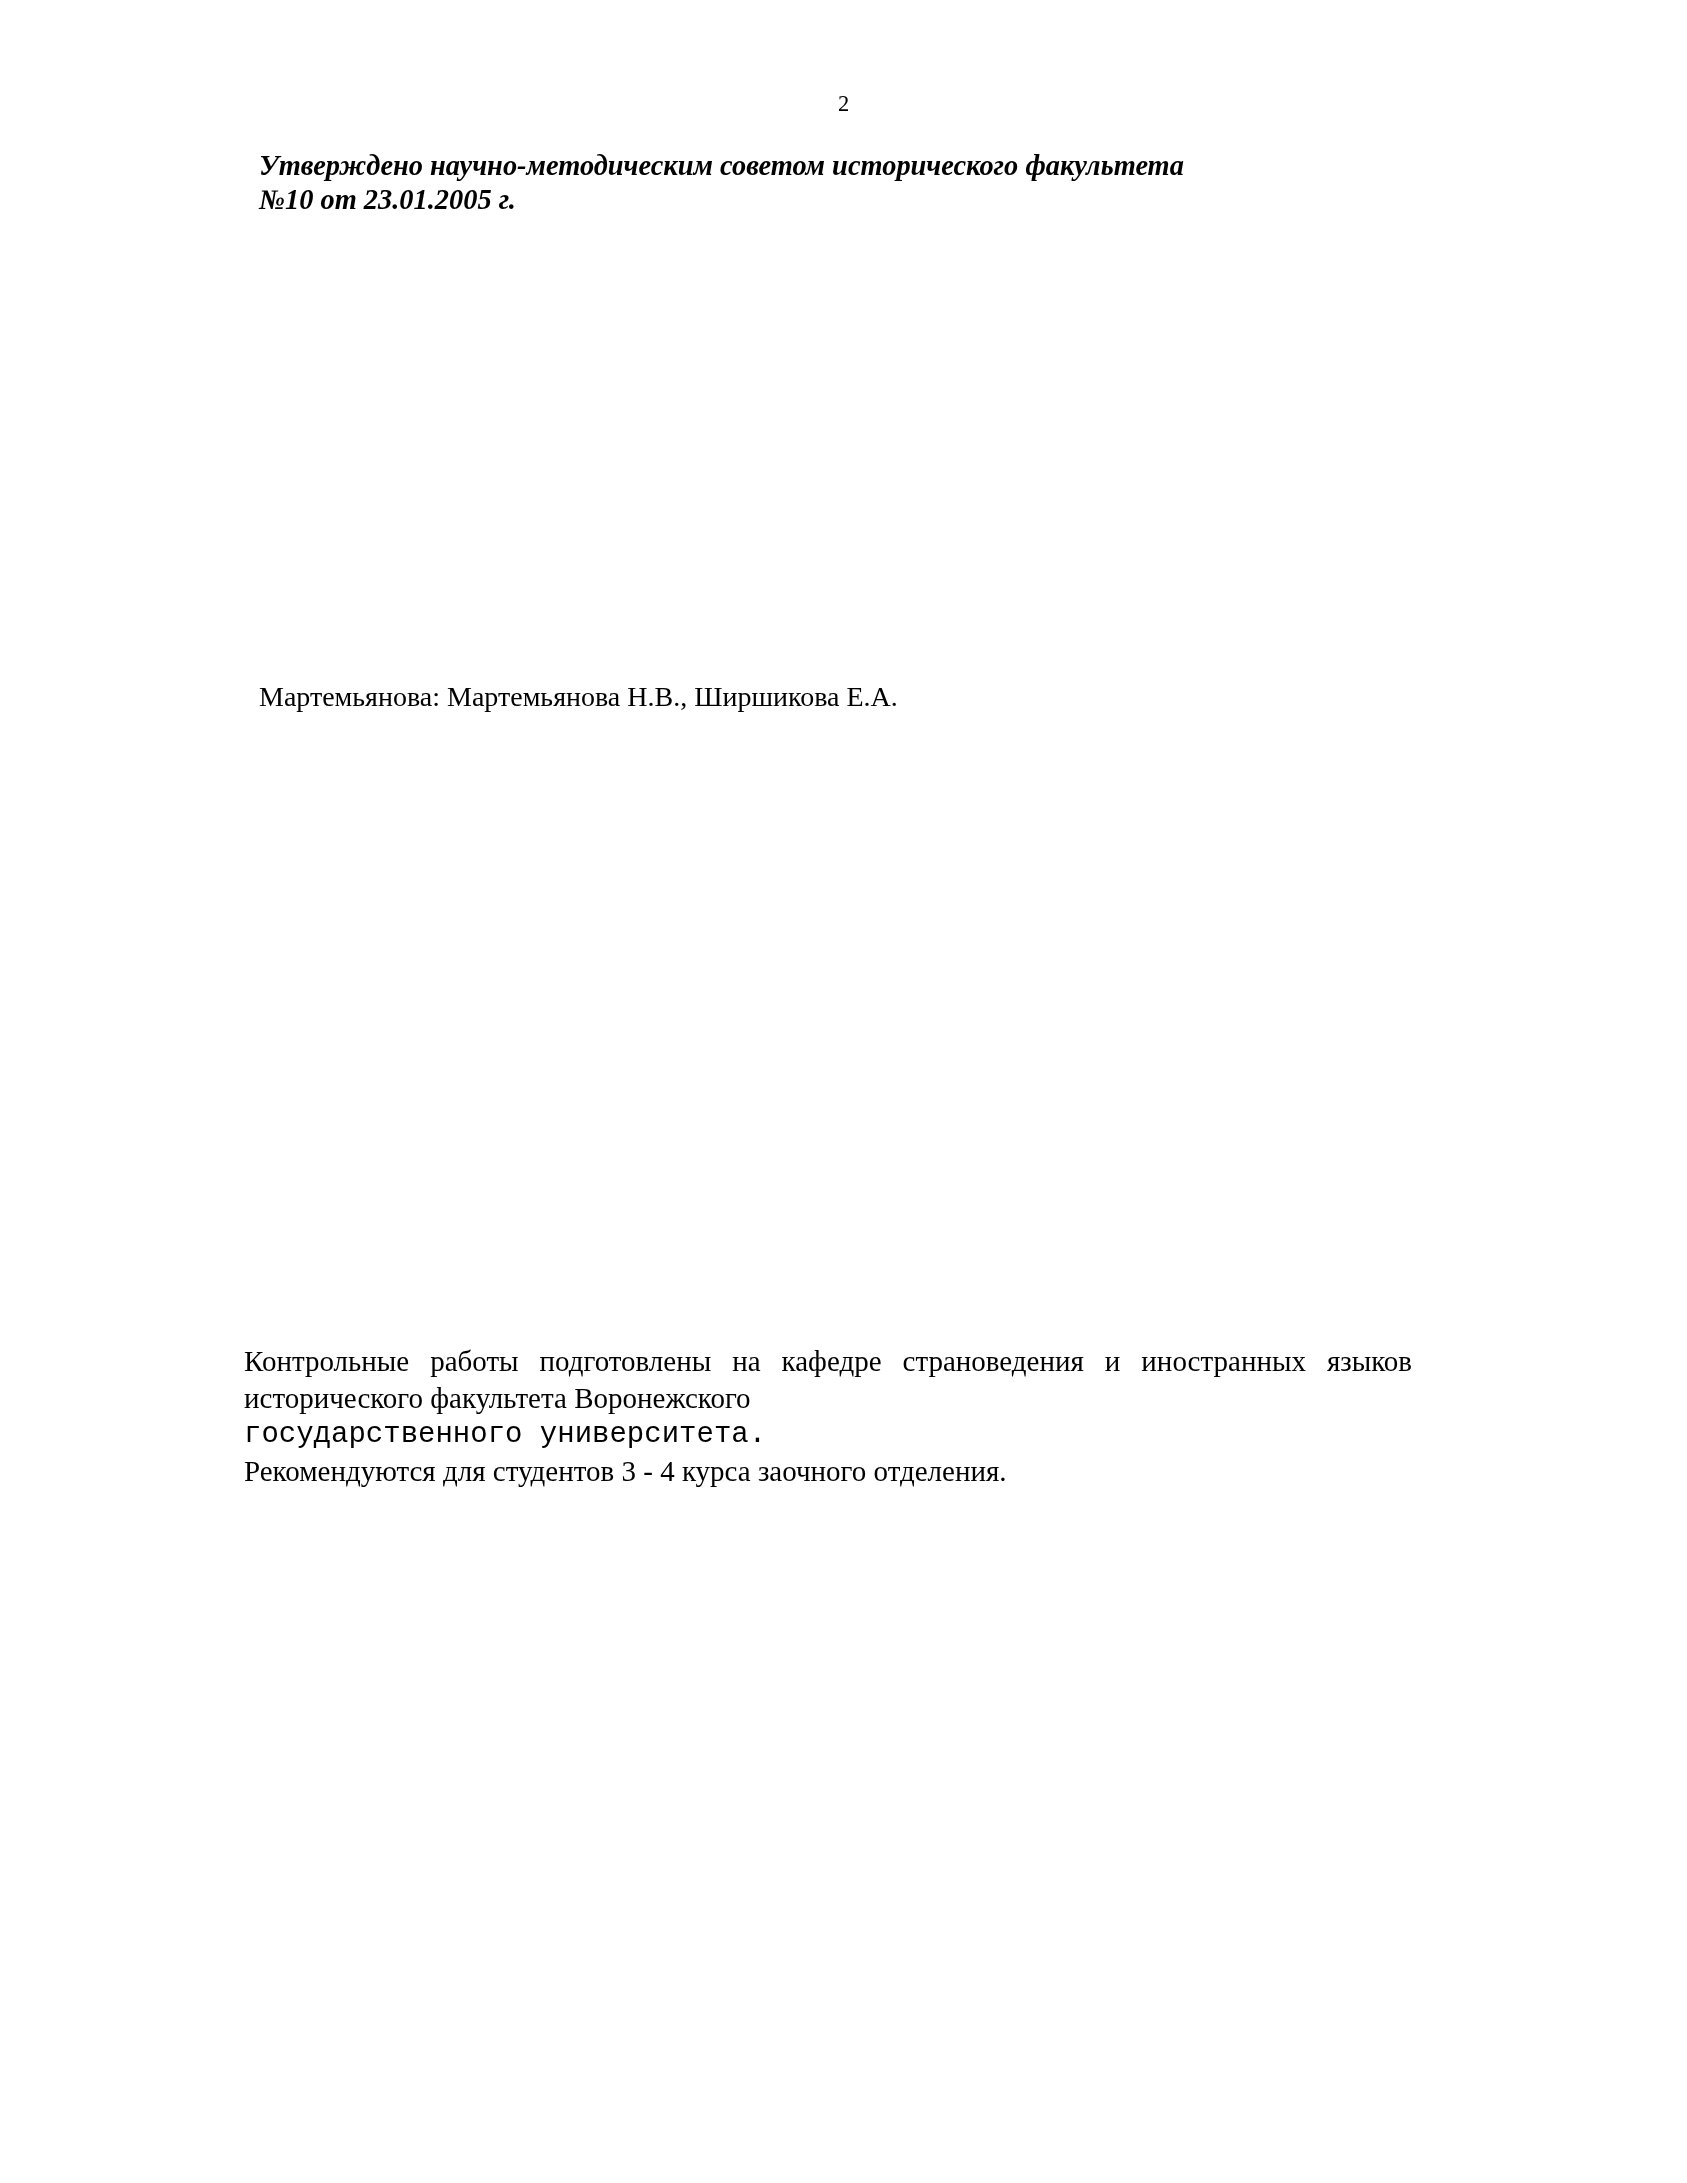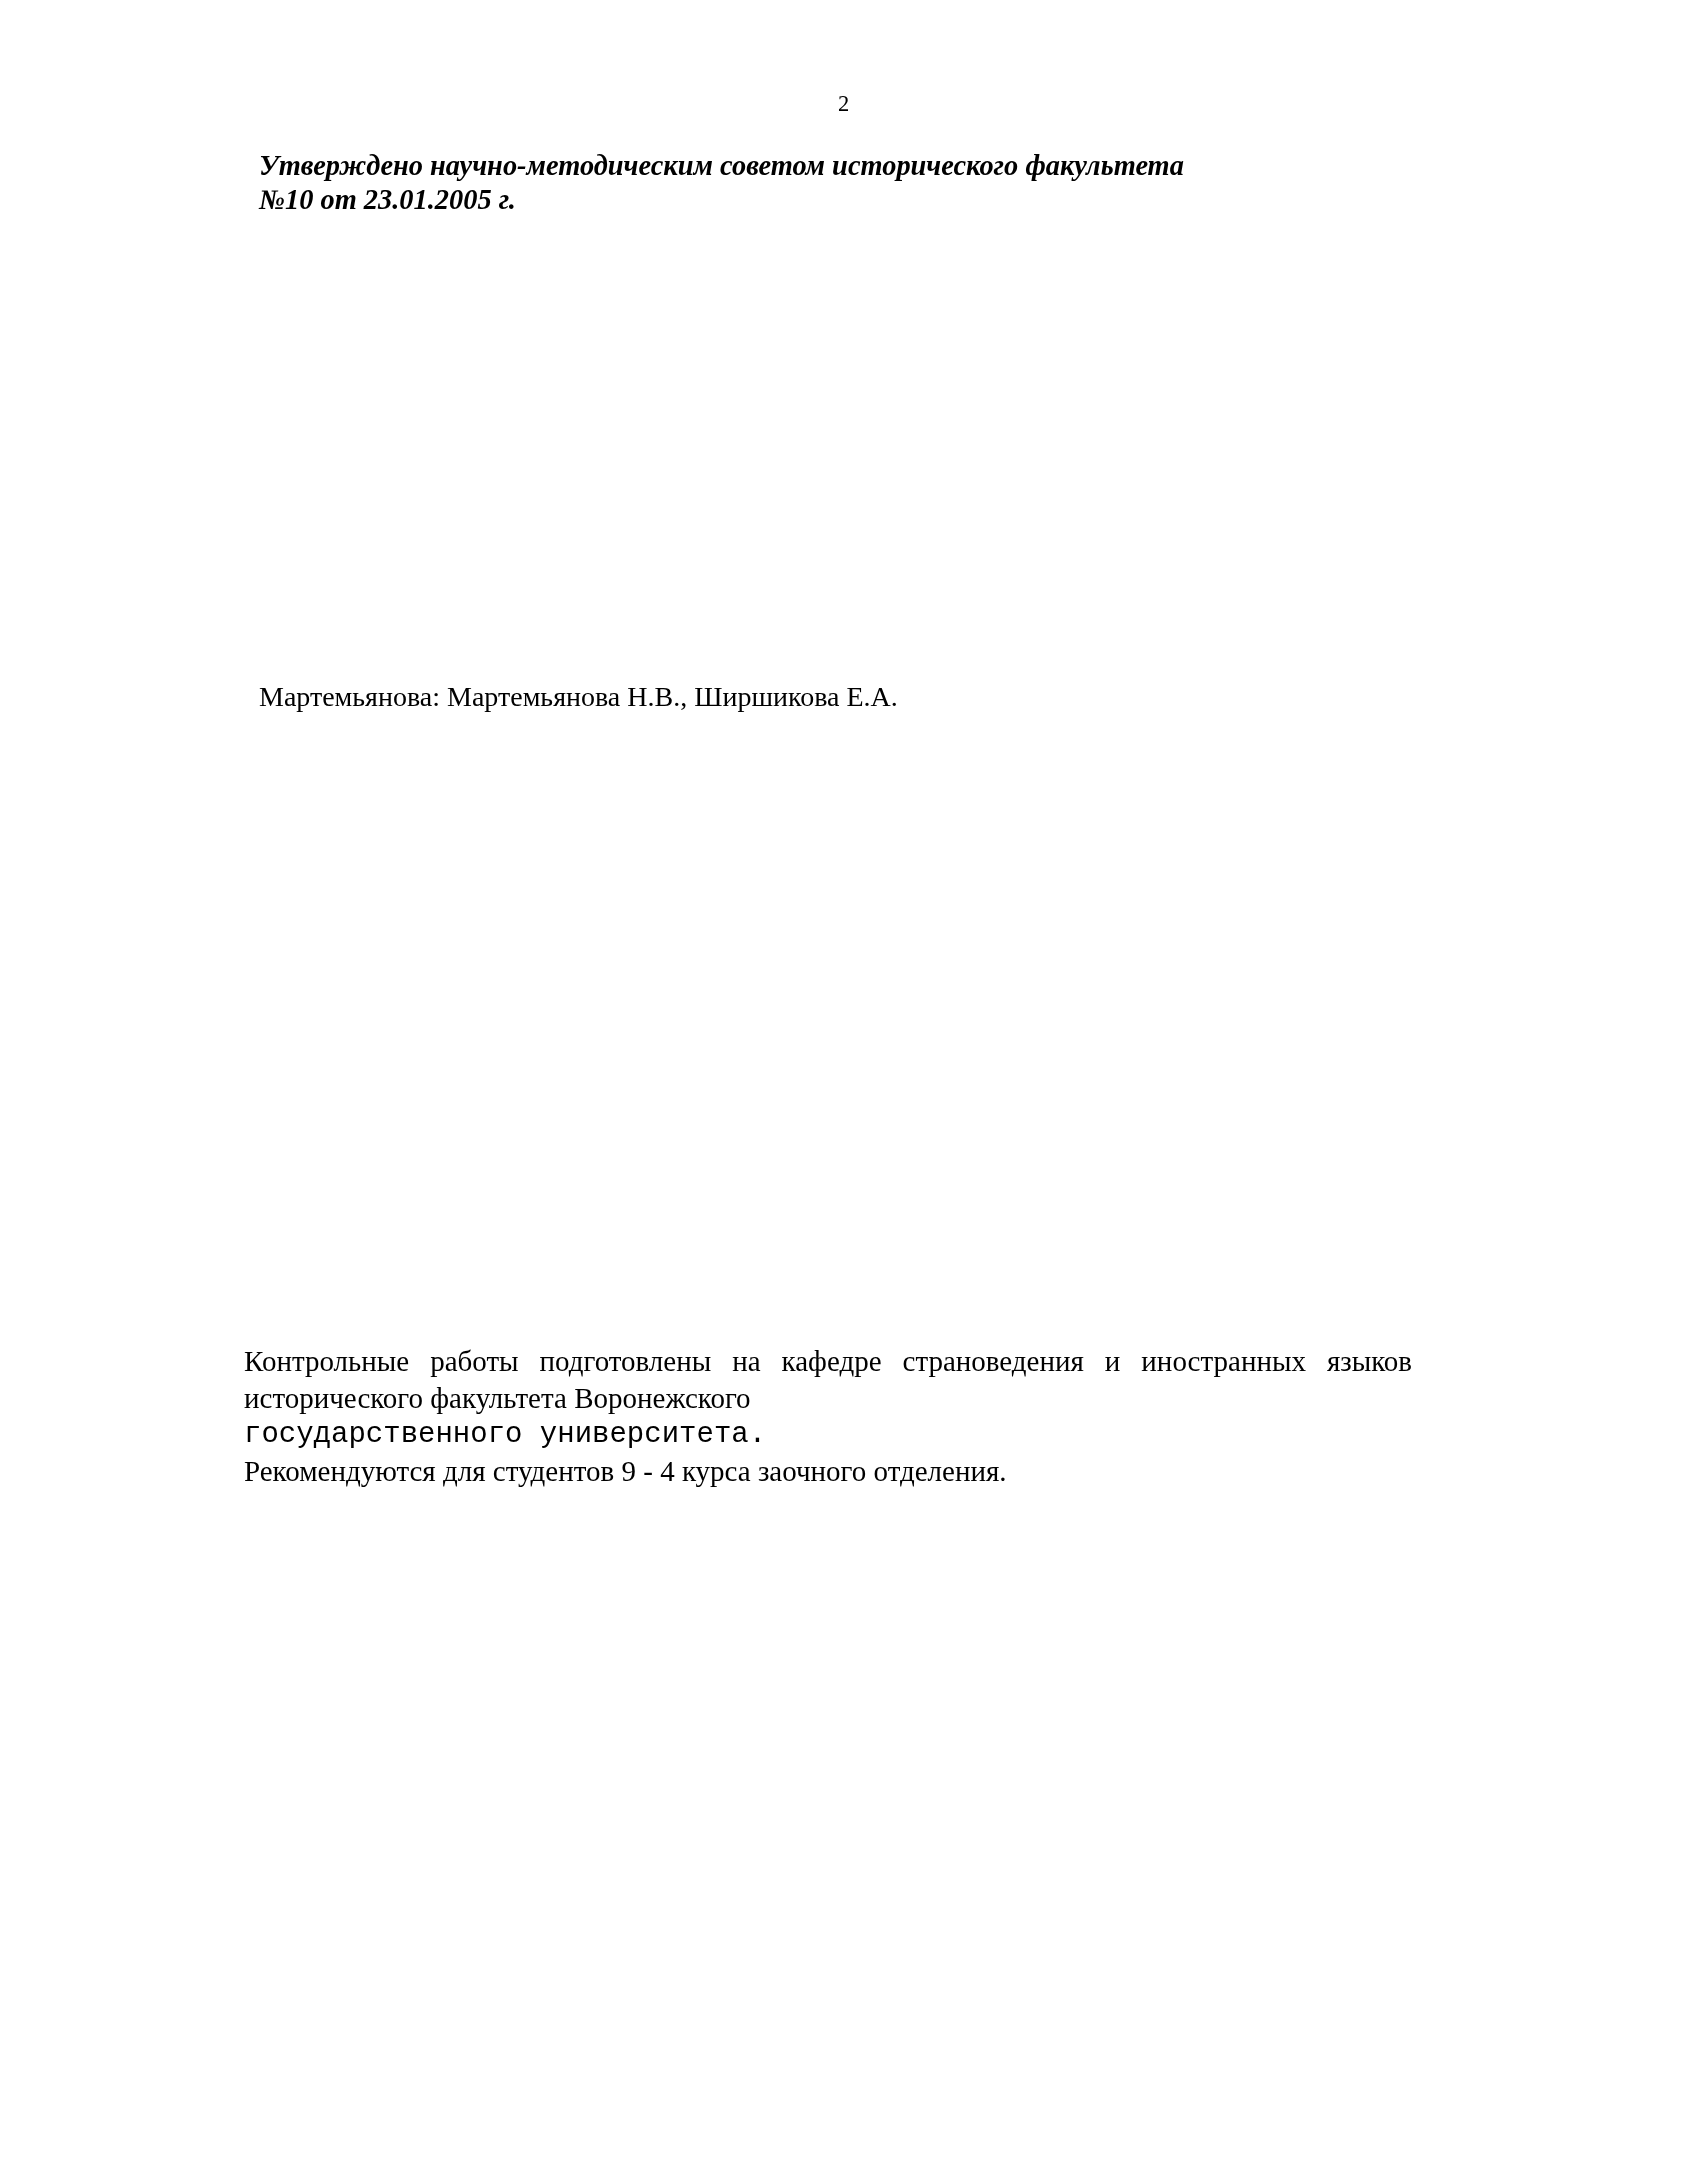--- a/index.html
+++ b/index.html
@@ -99,17 +99,17 @@
     </p>
   </div>
 
   <div class="compilers">Мартемьянова: Мартемьянова Н.В., Ширшикова Е.А.</div>
 
   <div class="note">
     <p class="justified">
       <span>Контрольные работы подготовлены на кафедре страноведения и иностранных языков исторического факультета Воронежского</span>
       <span class="tail">государственного университета.</span>
     </p>
-    <p class="plain">Рекомендуются для студентов 9 - 4 курса заочного отделения.</p>
+    <p class="plain">Рекомендуются для студентов 3 - 4 курса заочного отделения.</p>
   </div>
 
 </div>
 
 
 </body></html>

